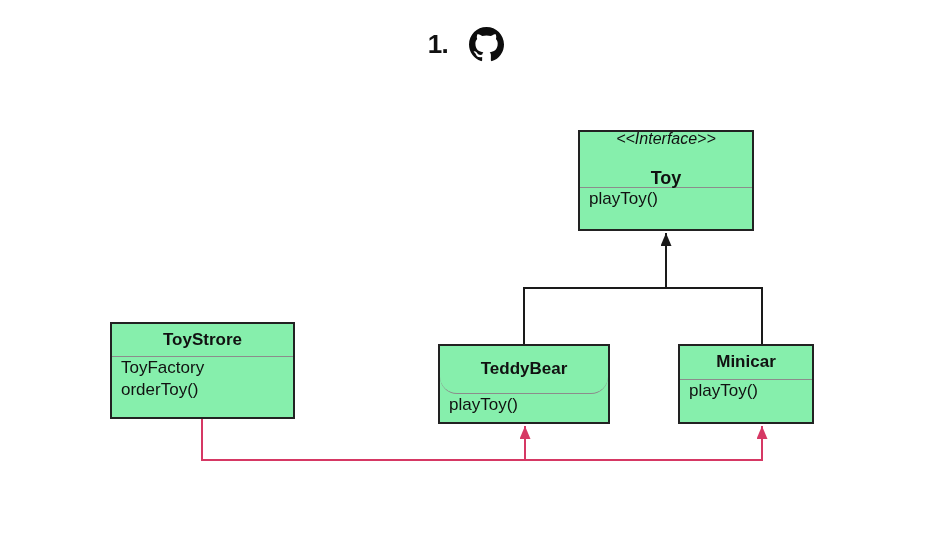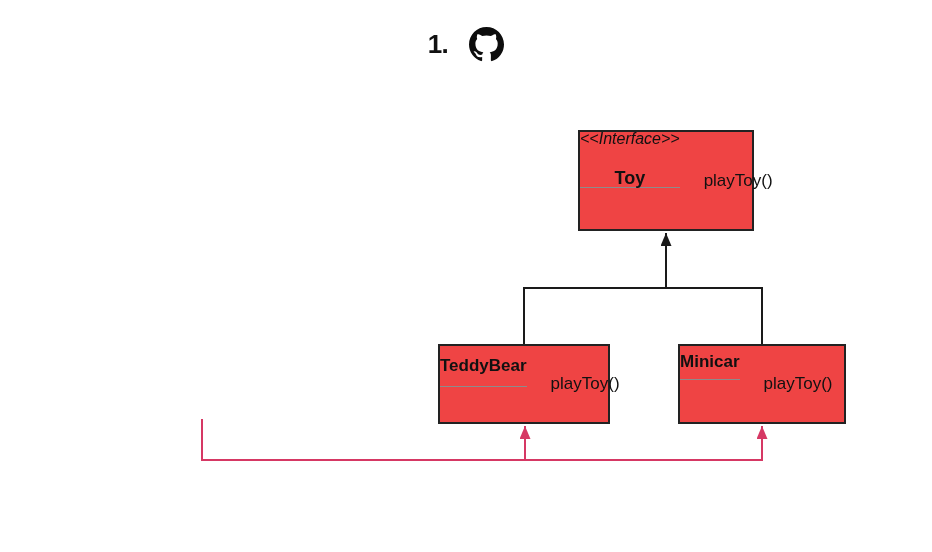--- a/index.html
+++ b/index.html
@@ -38,24 +38,24 @@
   }
   .gh-icon {
     display: inline-flex;
     margin-left: 10px;
     cursor: pointer;
   }
 
   
   .uml-box {
     position: absolute;
-    background: #ef4444;
+    background: #86efac;
     border: 2px solid #222222;
     display: flex;
-    flex-direction: row;
+    flex-direction: column;
   }
   .uml-head {
     flex: none;
     display: flex;
     flex-direction: column;
     justify-content: center;
     align-items: center;
     border-bottom: 1px solid #8c8c8c;
     line-height: 1.2;
   }
@@ -65,37 +65,36 @@
   }
   .stereotype {
     font-size: 16px;
     font-style: italic;
     font-weight: 400;
   }
   .uml-body {
     flex: 1;
     display: flex;
     flex-direction: column;
-    justify-content: center;
+    justify-content: flex-start;
     padding-left: 9px;
-    margin-left: 15px;
   }
   .member {
     font-size: 17px;
     line-height: 22px;
   }
 
   .box-toy       { left: 578px; top: 130px; width: 176px; height: 101px; }
   .box-toy .uml-head { height: 56px; }
   .box-toy .cls-name { font-size: 18px; margin-top: 20px; }
 
   .box-teddybear { left: 438px; top: 344px; width: 172px; height: 80px; }
-  .box-teddybear .uml-head { height: 41px; }
+  .box-teddybear .uml-head { height: 48px; border-radius: 17px; }
 
-  .box-minicar   { left: 678px; top: 344px; width: 168px; height: 80px; }
+  .box-minicar   { left: 678px; top: 344px; width: 136px; height: 80px; }
   .box-minicar .uml-head { height: 34px; }
 
   .box-toystrore { left: 110px; top: 322px; width: 185px; height: 97px; }
   .box-toystrore .uml-head { height: 33px; }
 
   
   .connectors {
     position: absolute;
     left: 0;
     top: 0;
@@ -155,14 +154,23 @@
 
   <div class="uml-box box-minicar">
     <div class="uml-head">
       <div class="cls-name">Minicar</div>
     </div>
     <div class="uml-body">
       <div class="member">playToy()</div>
     </div>
   </div>
 
+  <div class="uml-box box-toystrore">
+    <div class="uml-head">
+      <div class="cls-name">ToyStrore</div>
+    </div>
+    <div class="uml-body">
+      <div class="member">ToyFactory</div>
+      <div class="member">orderToy()</div>
+    </div>
+  </div>
 
 </div>
 
 </body></html>

